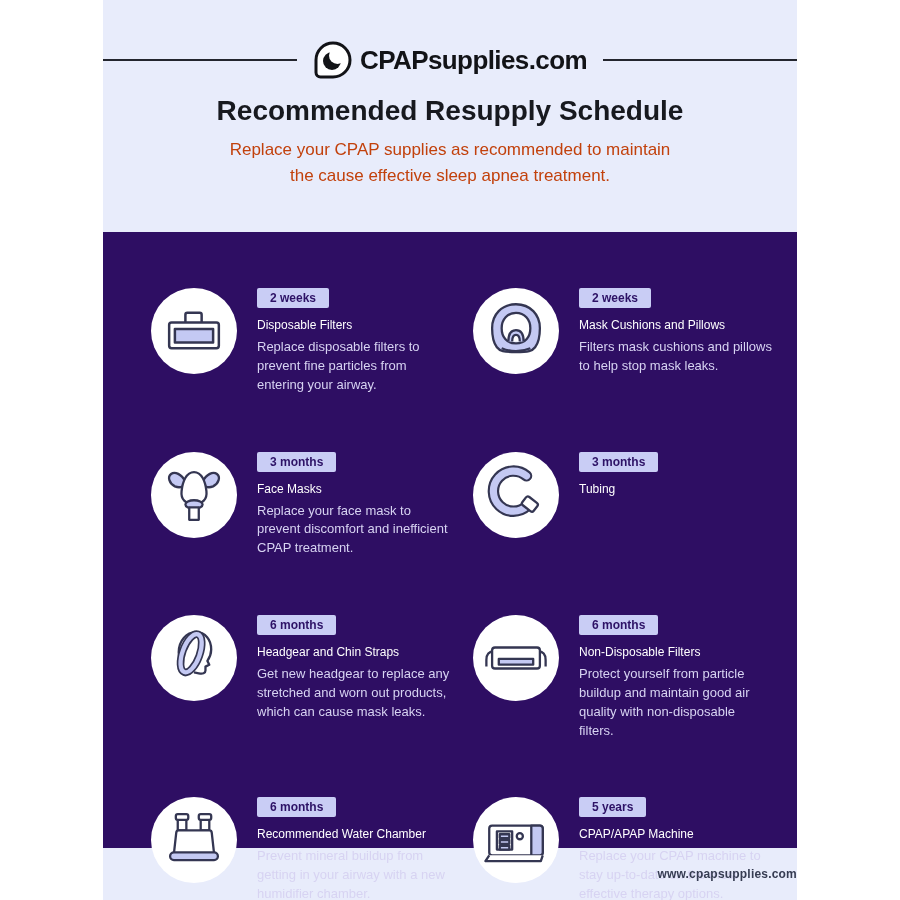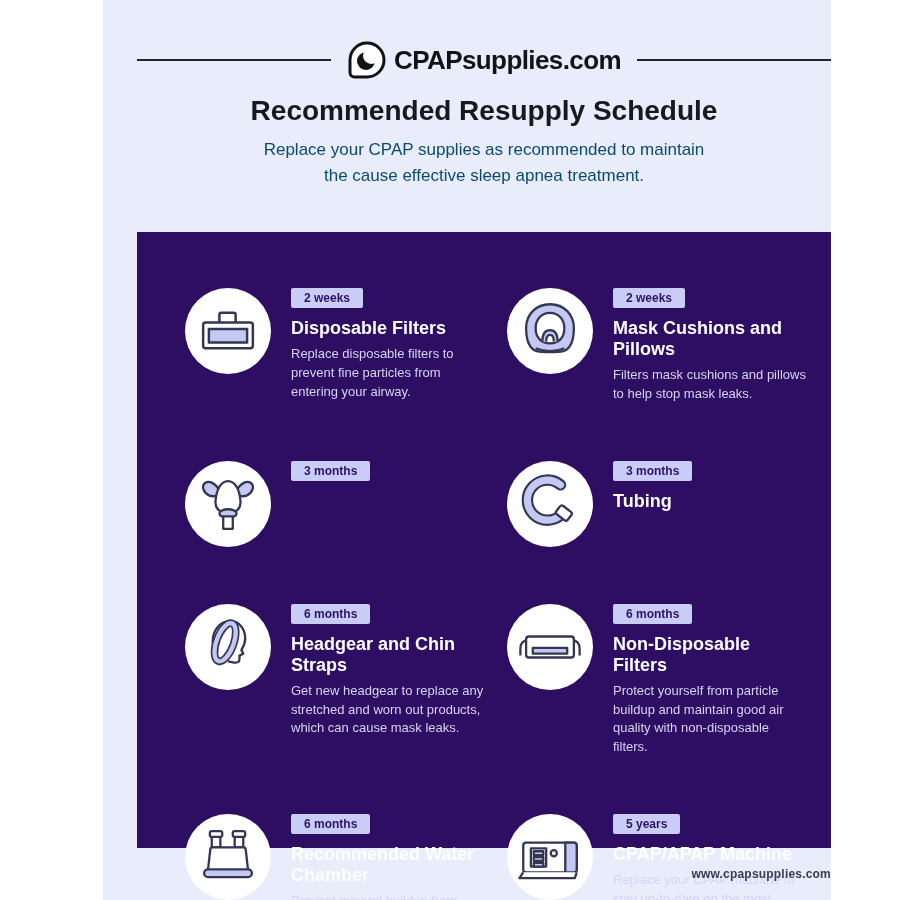--- a/index.html
+++ b/index.html
@@ -2,50 +2,50 @@
 <html><head>
 <meta charset="utf-8">
 <style>
   html,body{margin:0;padding:0;}
   body{
     width:900px;height:900px;background:#ffffff;
     font-family:"Liberation Sans",sans-serif;position:relative;overflow:hidden;
   }
   .page{
     position:absolute;left:103px;top:0;width:694px;height:900px;
-    background:#e8ecfb;display:flex;flex-direction:column;padding-left:34px;
+    background:#e8ecfb;display:flex;flex-direction:column;
   }
   
   .header{height:232px;box-sizing:border-box;padding-top:38px;}
   .logo-row{display:flex;align-items:center;height:44px;}
   .rule{flex:1;border-top:2px solid #23252e;height:0;}
   .logo{display:flex;align-items:center;margin:0 16px;gap:7px;}
   .logo-badge{width:40px;height:40px;display:block;}
   .brand{font-size:26px;font-weight:700;color:#121317;letter-spacing:-0.6px;}
   .page-title{margin:13px 0 0 0;text-align:center;font-size:28px;font-weight:700;color:#17191f;}
-  .page-subtitle{margin:10px 0 0 0;text-align:center;font-size:17px;color:#0c4a6e;line-height:1.55;}
+  .page-subtitle{margin:10px 0 0 0;text-align:center;font-size:17px;color:#c2410c;line-height:1.55;}
   
   .panel{
     height:616px;box-sizing:border-box;background:#2e0e63;
     padding:56px 24px 0 48px;
   }
   .grid{display:grid;grid-template-columns:322px 1fr;row-gap:57px;}
   .item{display:flex;align-items:flex-start;gap:20px;}
   .icon-circle{
     width:86px;height:86px;border-radius:50%;background:#ffffff;flex-shrink:0;
     display:flex;align-items:center;justify-content:center;
   }
   .icon-circle svg{width:86px;height:86px;display:block;}
   .item-text{padding-top:0;}
   .badge{
     display:inline-block;background:#c9cdf5;color:#2d1266;
     font-size:12px;font-weight:700;padding:3px 13px;border-radius:2px;
     margin:0 0 10px 0;
   }
-  .item-title{margin:0 0 6px 0;font-size:18px;font-weight:700;color:#ffffff;}
+  .item-title{margin:0 0 6px 0;font-size:12px;font-weight:400;color:#ffffff;}
   .item-desc{margin:0;font-size:13px;line-height:1.45;color:#d7d3f2;max-width:200px;}
   .item:nth-child(even) .item-desc{max-width:226px;}
   
   .footer{flex:1;display:flex;align-items:center;justify-content:flex-end;}
   .footer-url{font-size:12px;font-weight:700;color:#363c52;letter-spacing:0.2px;}
 </style>
 </head>
 <body>
 
 <div class="page">
@@ -115,20 +115,22 @@
       <path d="M36,31 C32,23 25,20 21,23 C17,26 19,33 25,36 C30,38 34,36 36,33 Z" fill="#c4c9f3"></path>
       <path d="M54,31 C58,23 65,20 69,23 C73,26 71,33 65,36 C60,38 56,36 54,33 Z" fill="#c4c9f3"></path>
       <path d="M45,21 C53,21 57,31 58,41 C59,50 54,54 45,54 C36,54 31,50 32,41 C33,31 37,21 45,21 Z" fill="#fff"></path>
       <ellipse cx="45" cy="55" rx="9" ry="4.5" fill="#c4c9f3"></ellipse>
       <rect x="40" y="58" width="10" height="13" fill="#fff"></rect>
               </g>
             </svg>
           </div>
     <div class="item-text">
       <span class="badge">3 months</span>
+      <h3 class="item-title">Face Masks</h3>
+      <p class="item-desc">Replace your face mask to prevent discomfort and inefficient CPAP treatment.</p>
     </div>
   </div>
 
   <div class="item">
     <div class="icon-circle">
             <svg viewBox="0 0 90 90">
       <path d="M56,25 A21,21 0 1 0 57,56" fill="none" stroke="#343652" stroke-width="12" stroke-linecap="round"></path>
       <path d="M56,25 A21,21 0 1 0 57,56" fill="none" stroke="#c4c9f3" stroke-width="7.5" stroke-linecap="round"></path>
       <rect x="52" y="49" width="15" height="11" rx="2.5" transform="rotate(38 59.5 54.5)" fill="#fff" stroke="#343652" stroke-width="2.4"></rect>
             </svg>

